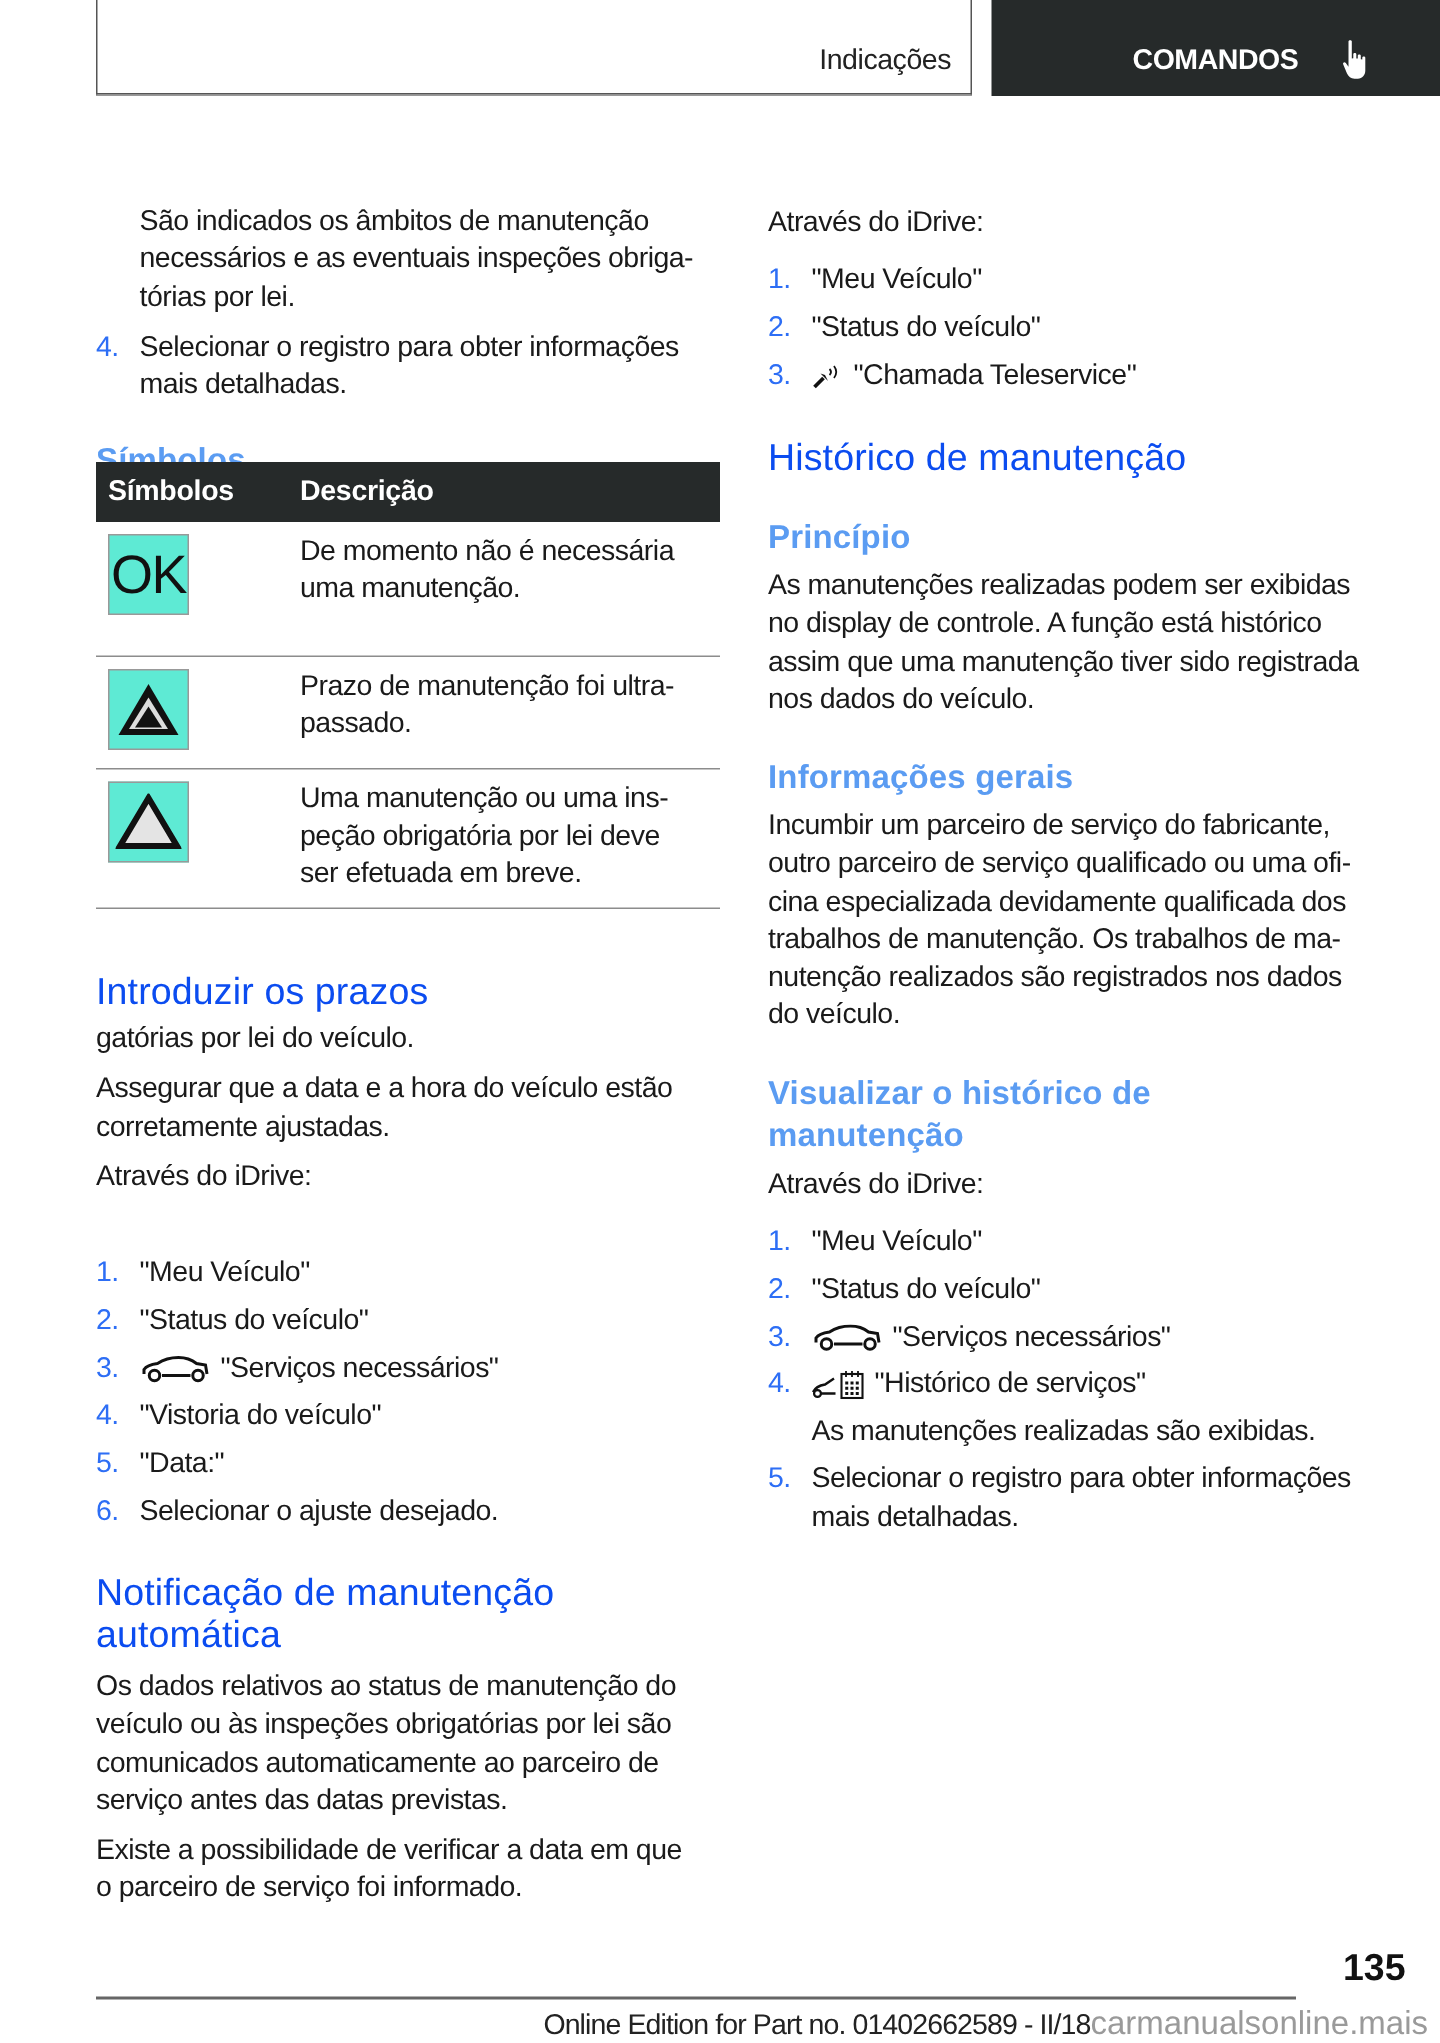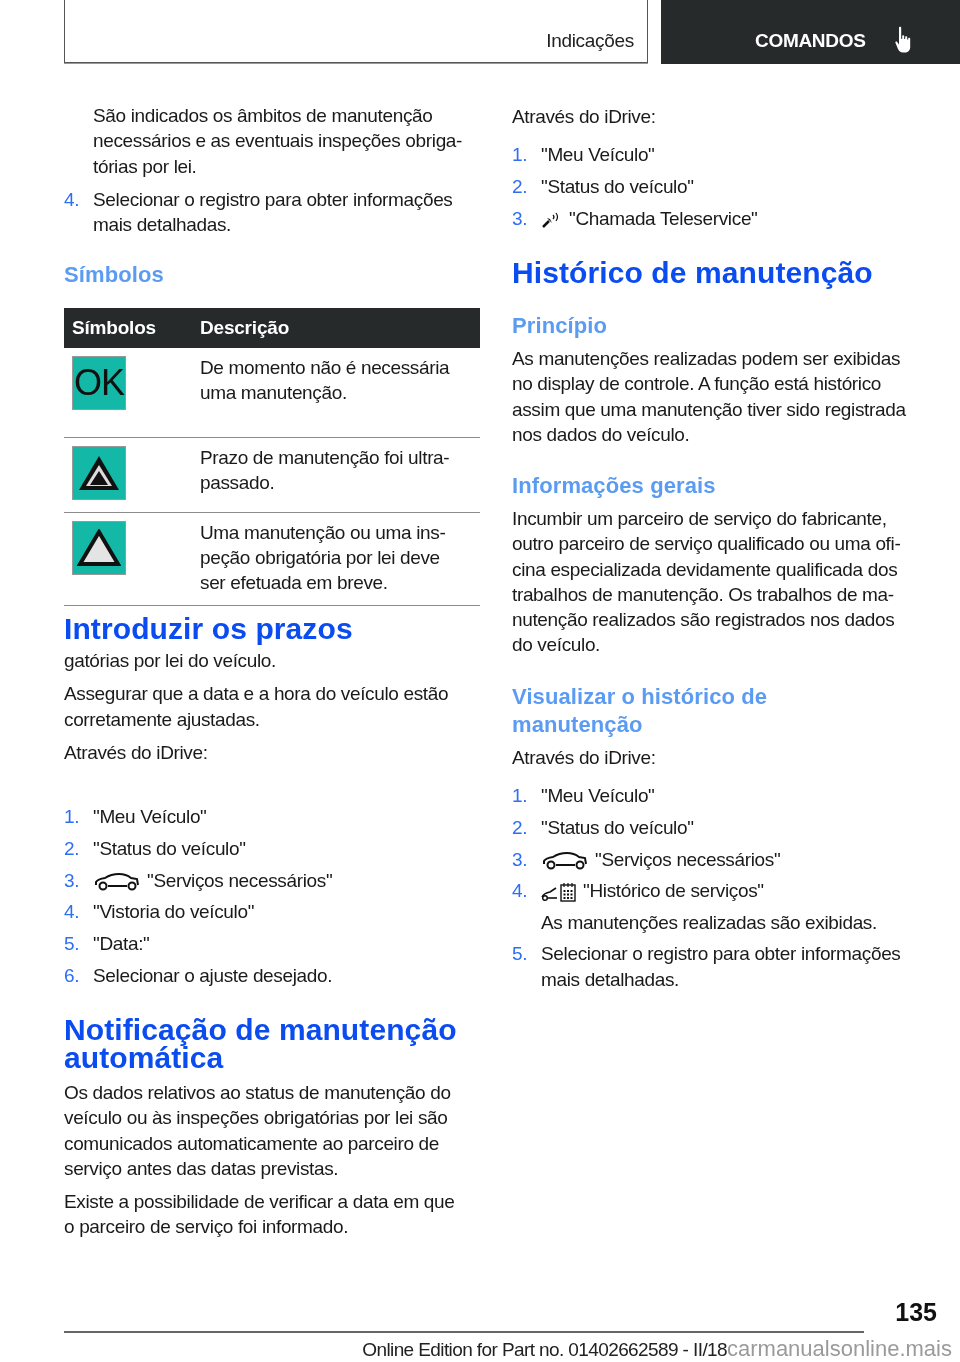--- a/index.html
+++ b/index.html
@@ -24,38 +24,38 @@
     position: absolute; left: 94px; bottom: 12px; font-size: 19px; font-weight: bold;
     color: #fff; letter-spacing: -0.3px;
   }
   .hdr-right .hand { position: absolute; left: 233px; top: 26px; width: 22px; height: 27px; }
 
   .col { position: absolute; top: 0; width: 420px; }
   .col.left { left: 64px; }
   .col.right { left: 512px; }
 
   .p { font-size: 19px; line-height: 25.3px; letter-spacing: -0.35px; margin: 0; }
-  .h1 { font-size: 30px; font-weight: bold; color: #0b4cf0; line-height: 28px; margin: 0; letter-spacing: 0.1px; }
+  .h1 { font-size: 25px; font-weight: normal; color: #0b4cf0; line-height: 28px; margin: 0; letter-spacing: 0.1px; }
   .h2 { font-size: 22px; font-weight: bold; color: #5b9cf2; line-height: 28px; margin: 0; letter-spacing: 0.1px; }
 
   .li { position: relative; padding-left: 29px; font-size: 19px; line-height: 25.3px; letter-spacing: -0.35px; }
   .li .num { position: absolute; left: 0; top: 0; color: #2d6ef5; }
   .ico { display: inline-block; vertical-align: middle; margin-right: 6px; }
 
-  .abs { position: absolute; }
+  .abs { position: absolute; margin-top: 32px; }
 
   table.sym { border-collapse: collapse; width: 416px; position: absolute; left: 0; top: 308px; }
   table.sym th {
     background: #262a2a; color: #fff; font-size: 19px; font-weight: bold; text-align: left;
     height: 40px; padding: 0 0 0 8px; letter-spacing: -0.2px;
   }
   table.sym td { vertical-align: top; border-bottom: 1.5px solid #8c8c8c; padding: 0; }
   table.sym td.icell { width: 124px; padding: 8px 0 8px 8px; }
   table.sym td.dcell { font-size: 19px; line-height: 25.3px; letter-spacing: -0.35px; padding: 7px 0 10px 4px; }
-  .symbox { width: 54px; height: 54px; border: 1px solid #999; box-sizing: border-box; background:#14b8a6; display:flex; align-items:center; justify-content:center; }
+  .symbox { width: 54px; height: 54px; border: 1px solid #999; box-sizing: border-box; background:#5eead4; display:flex; align-items:center; justify-content:center; }
   .symbox .ok { font-size: 36px; color: #111; letter-spacing: -1px; }
 
   .footer-line { position: absolute; left: 64px; top: 1331px; width: 800px; height: 2px; background: #666; }
   .pgnum { position: absolute; right: 23px; top: 1298px; font-size: 25px; font-weight: bold; color: #111; }
   .footer { position: absolute; right: 8px; top: 1336px; font-size: 19px; color: #222; letter-spacing: -0.6px; white-space: nowrap; }
   .footer .wm { color: #9a9a9a; font-size: 22px; letter-spacing: 0; }
 </style>
 </head>
 <body>
 

